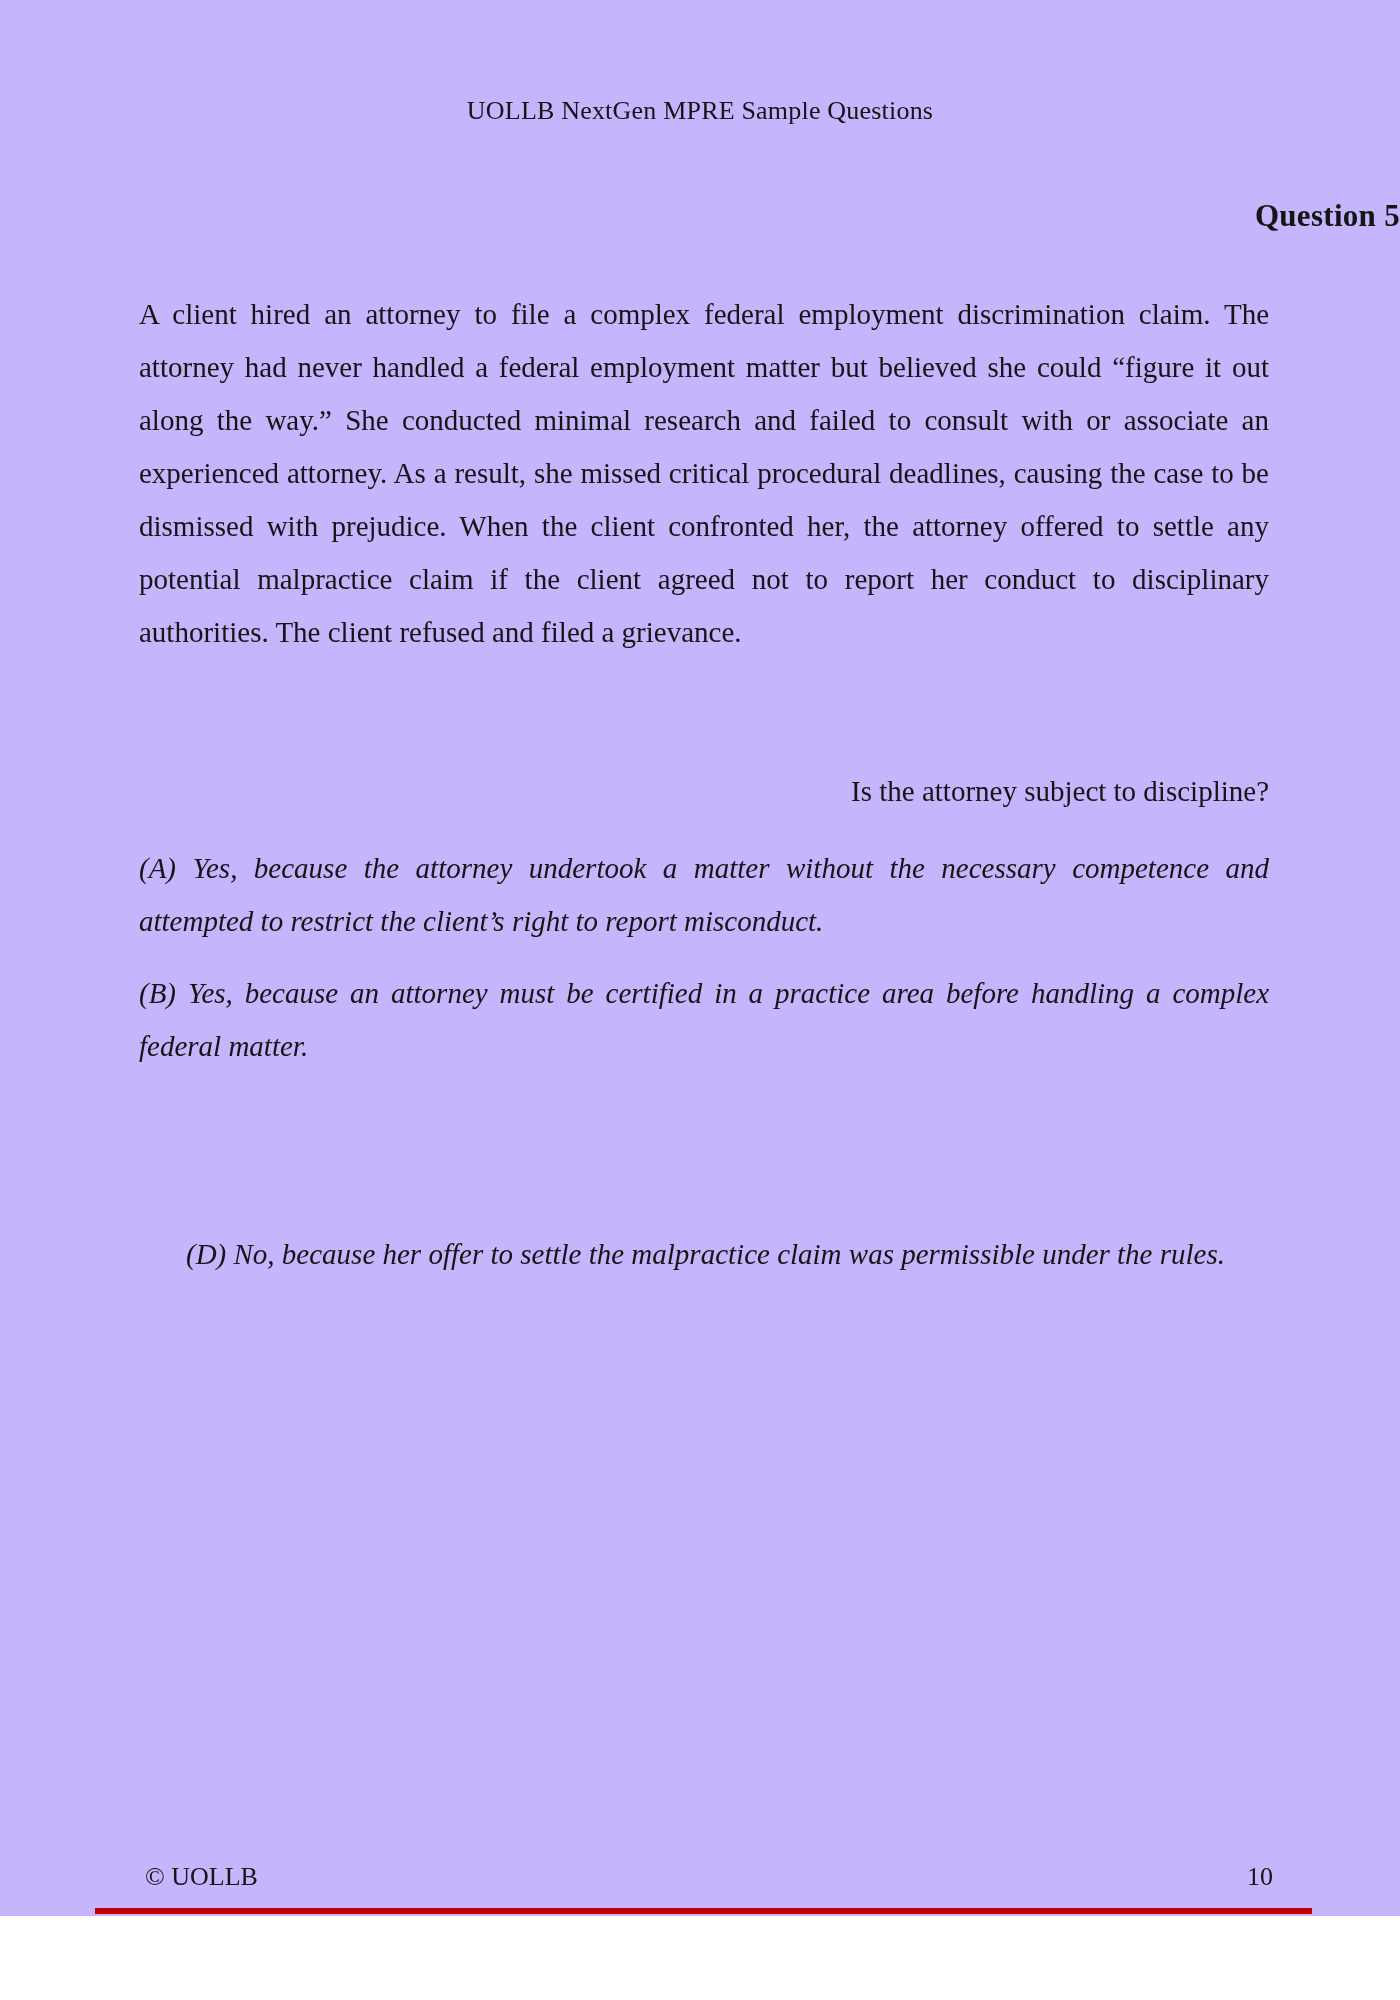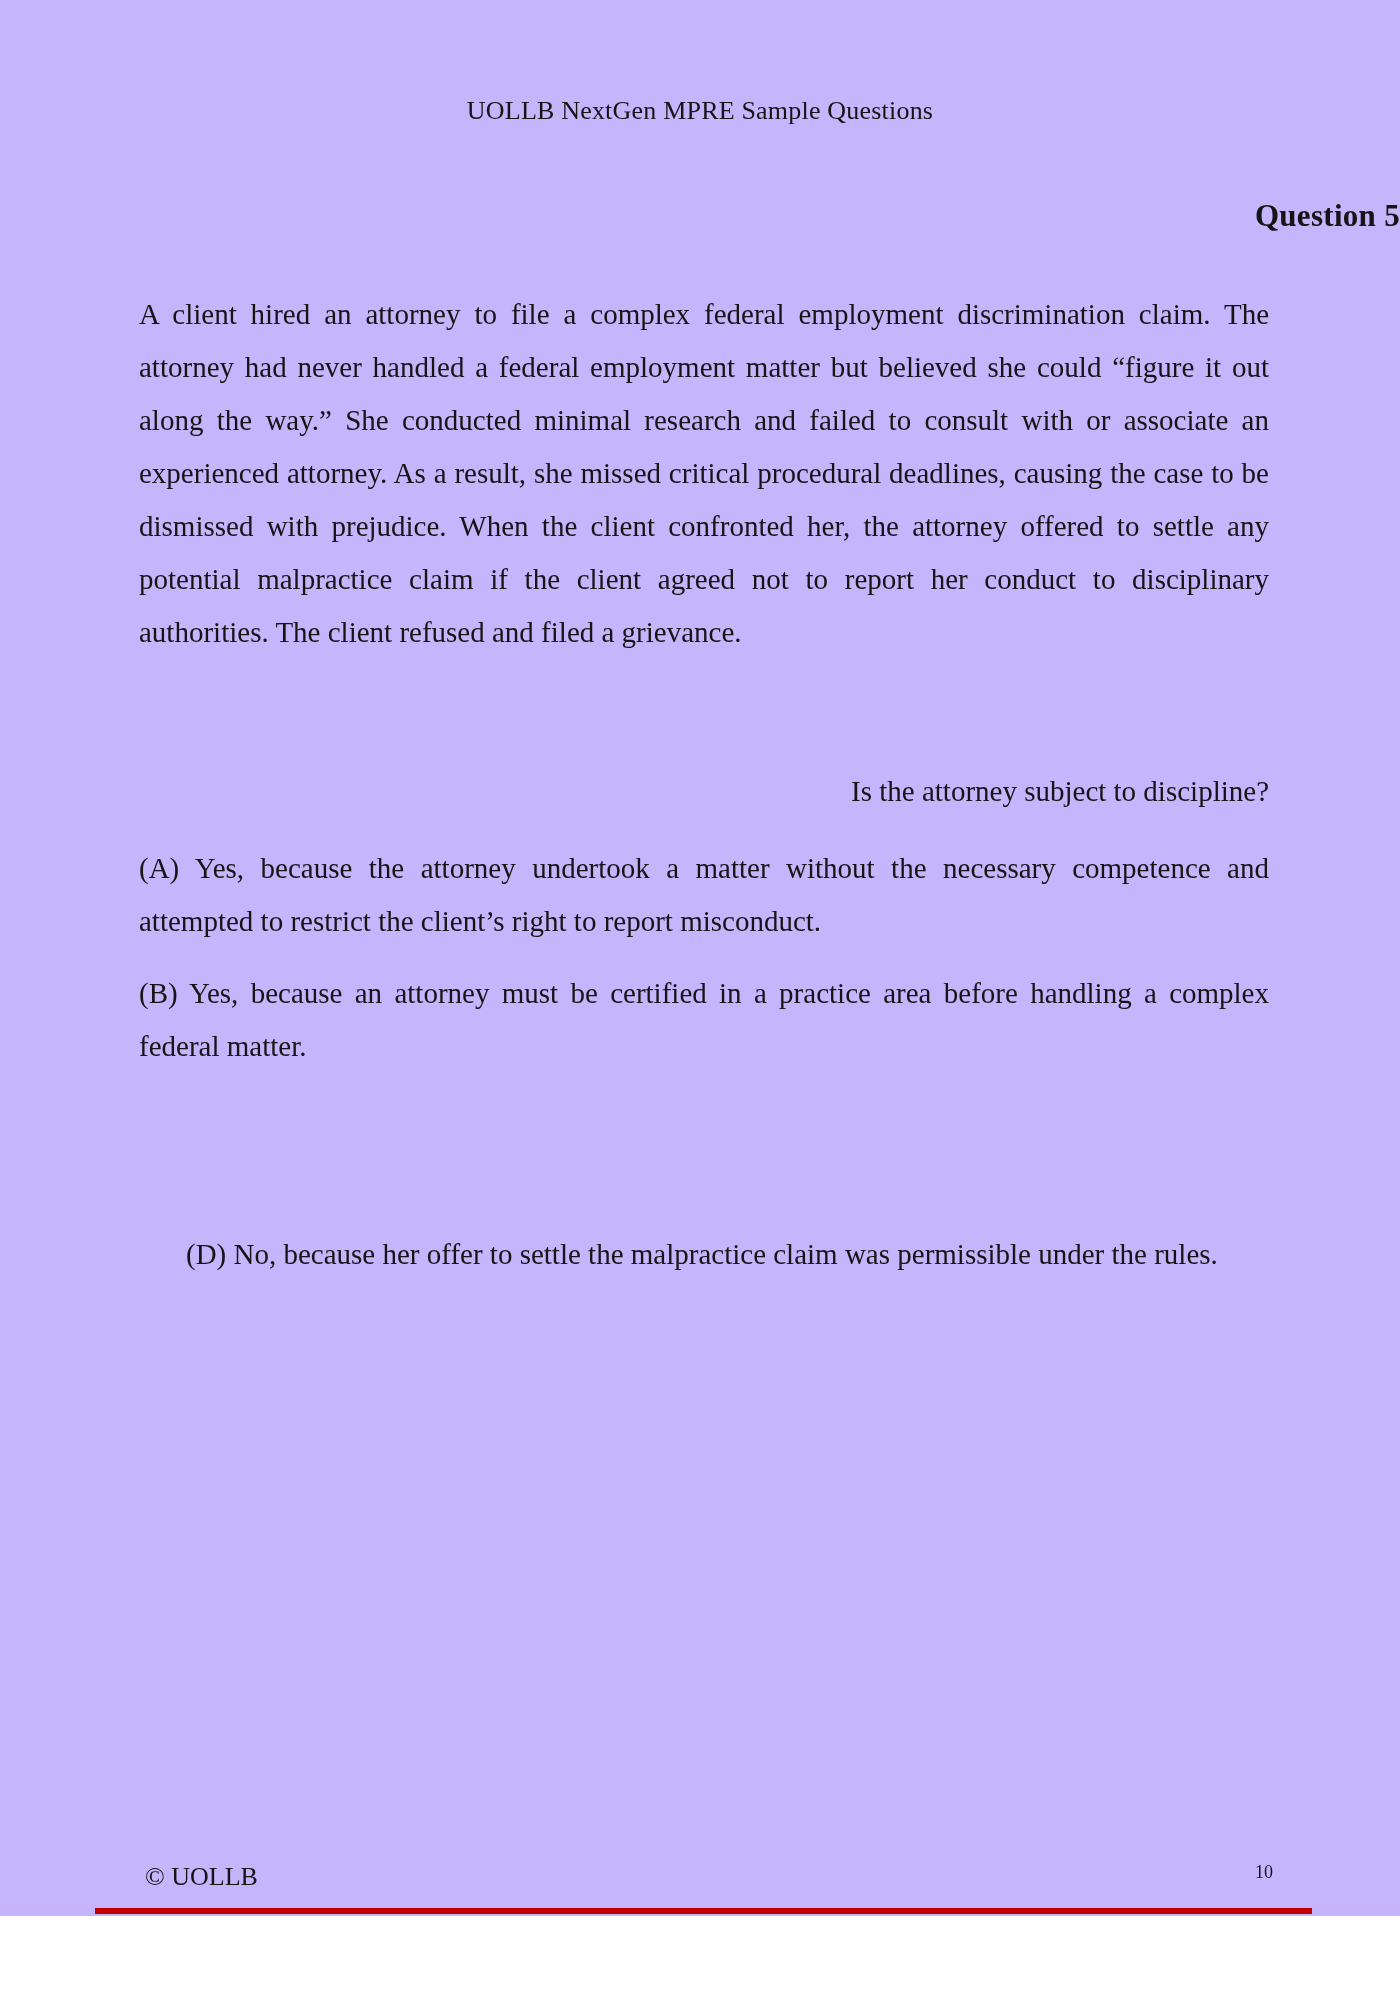--- a/index.html
+++ b/index.html
@@ -49,33 +49,34 @@
   .question-line {
     top: 765px;
     text-align: right;
   }
   .option-a { top: 842px; }
   .option-b { top: 967px; }
   .option-c { top: 1100px; }
   .option-d { top: 1228px; margin-left: 47px; }
   .option {
     text-align: justify;
+    font-style: italic;
   }
   .option-d { text-align: left; }
   .footer-left {
     position: absolute;
     top: 1862px;
     left: 145px;
     font-size: 26px;
   }
   .footer-right {
     position: absolute;
     top: 1862px;
     right: 127px;
-    font-size: 18px;
+    font-size: 26px;
   }
   .bottom-rule {
     position: absolute;
     bottom: 2px;
     left: 95px;
     right: 88px;
     height: 6px;
   }
 </style>
 </head>

